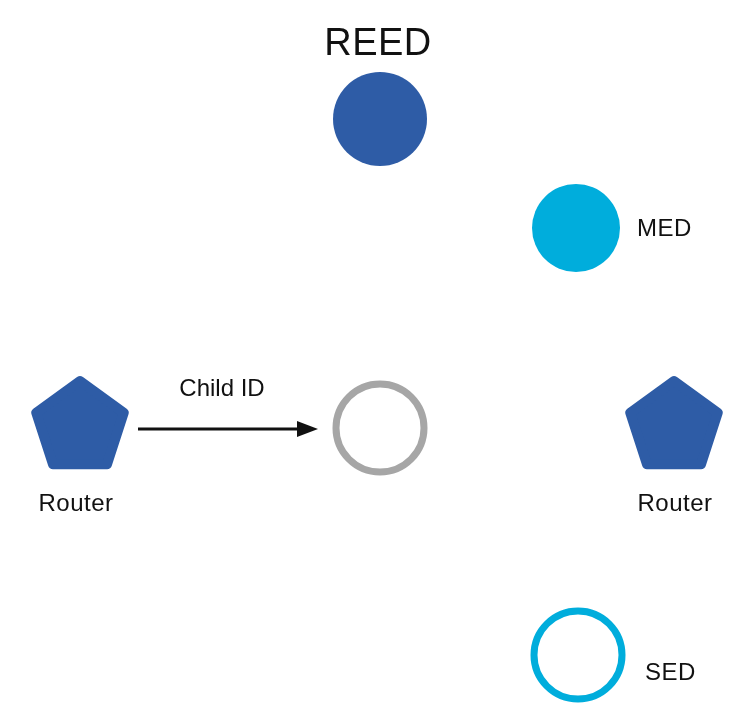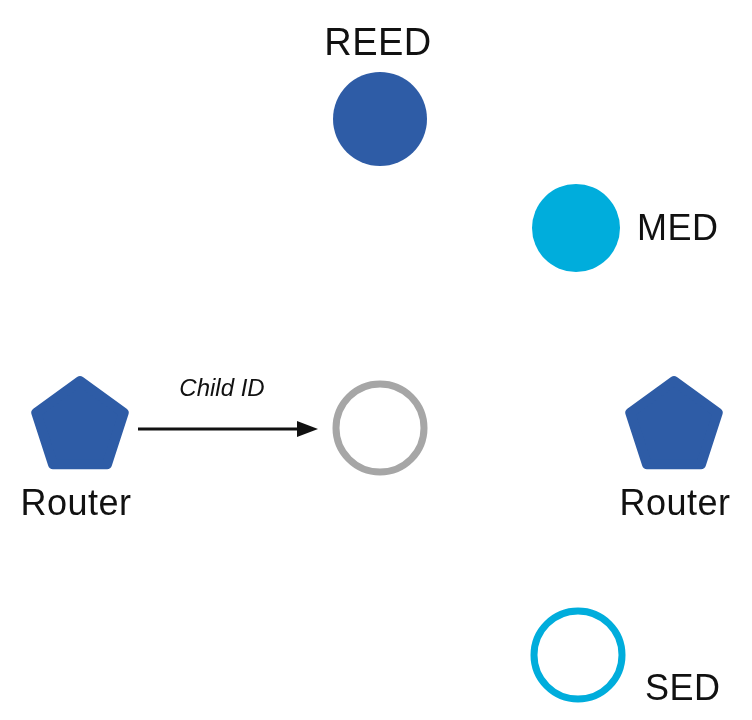--- a/index.html
+++ b/index.html
@@ -21,35 +21,34 @@
     left: 0;
     top: 0;
   }
   .label {
     position: absolute;
     transform: translate(-50%, -50%);
     white-space: nowrap;
     line-height: 1;
   }
   .node-label {
-    font-size: 36px;
+    font-size: 24px;
     font-weight: 400;
     letter-spacing: 0.5px;
   }
   .reed-size {
     font-size: 38px;
   }
   .label-left-anchor {
     transform: translateY(-50%);
   }
   .arrow-label {
     position: absolute;
     transform: translate(-50%, -50%);
     font-size: 24px;
-    font-style: italic;
     line-height: 22px;
     text-align: center;
     white-space: nowrap;
   }
 </style>
 </head>
 <body>
 
 <div class="stage">
 
@@ -74,19 +73,19 @@
   </svg>
 
   <div class="label node-label reed-size" style="left:378px; top:42px;">REED</div>
 
   <div class="label node-label label-left-anchor" style="left:637px; top:228px;">MED</div>
 
   <div class="label node-label" style="left:76px; top:503px;">Router</div>
 
   <div class="label node-label" style="left:675px; top:503px;">Router</div>
 
-  <div class="label node-label label-left-anchor" style="left:645px; top:688px;">SED</div>
+  <div class="label node-label label-left-anchor" style="left:645px; top:672px;">SED</div>
 
   <div class="arrow-label" style="left:222px; top:388px;">
     <div>Child ID</div>
   </div>
 
 </div>
 
 </body></html>

